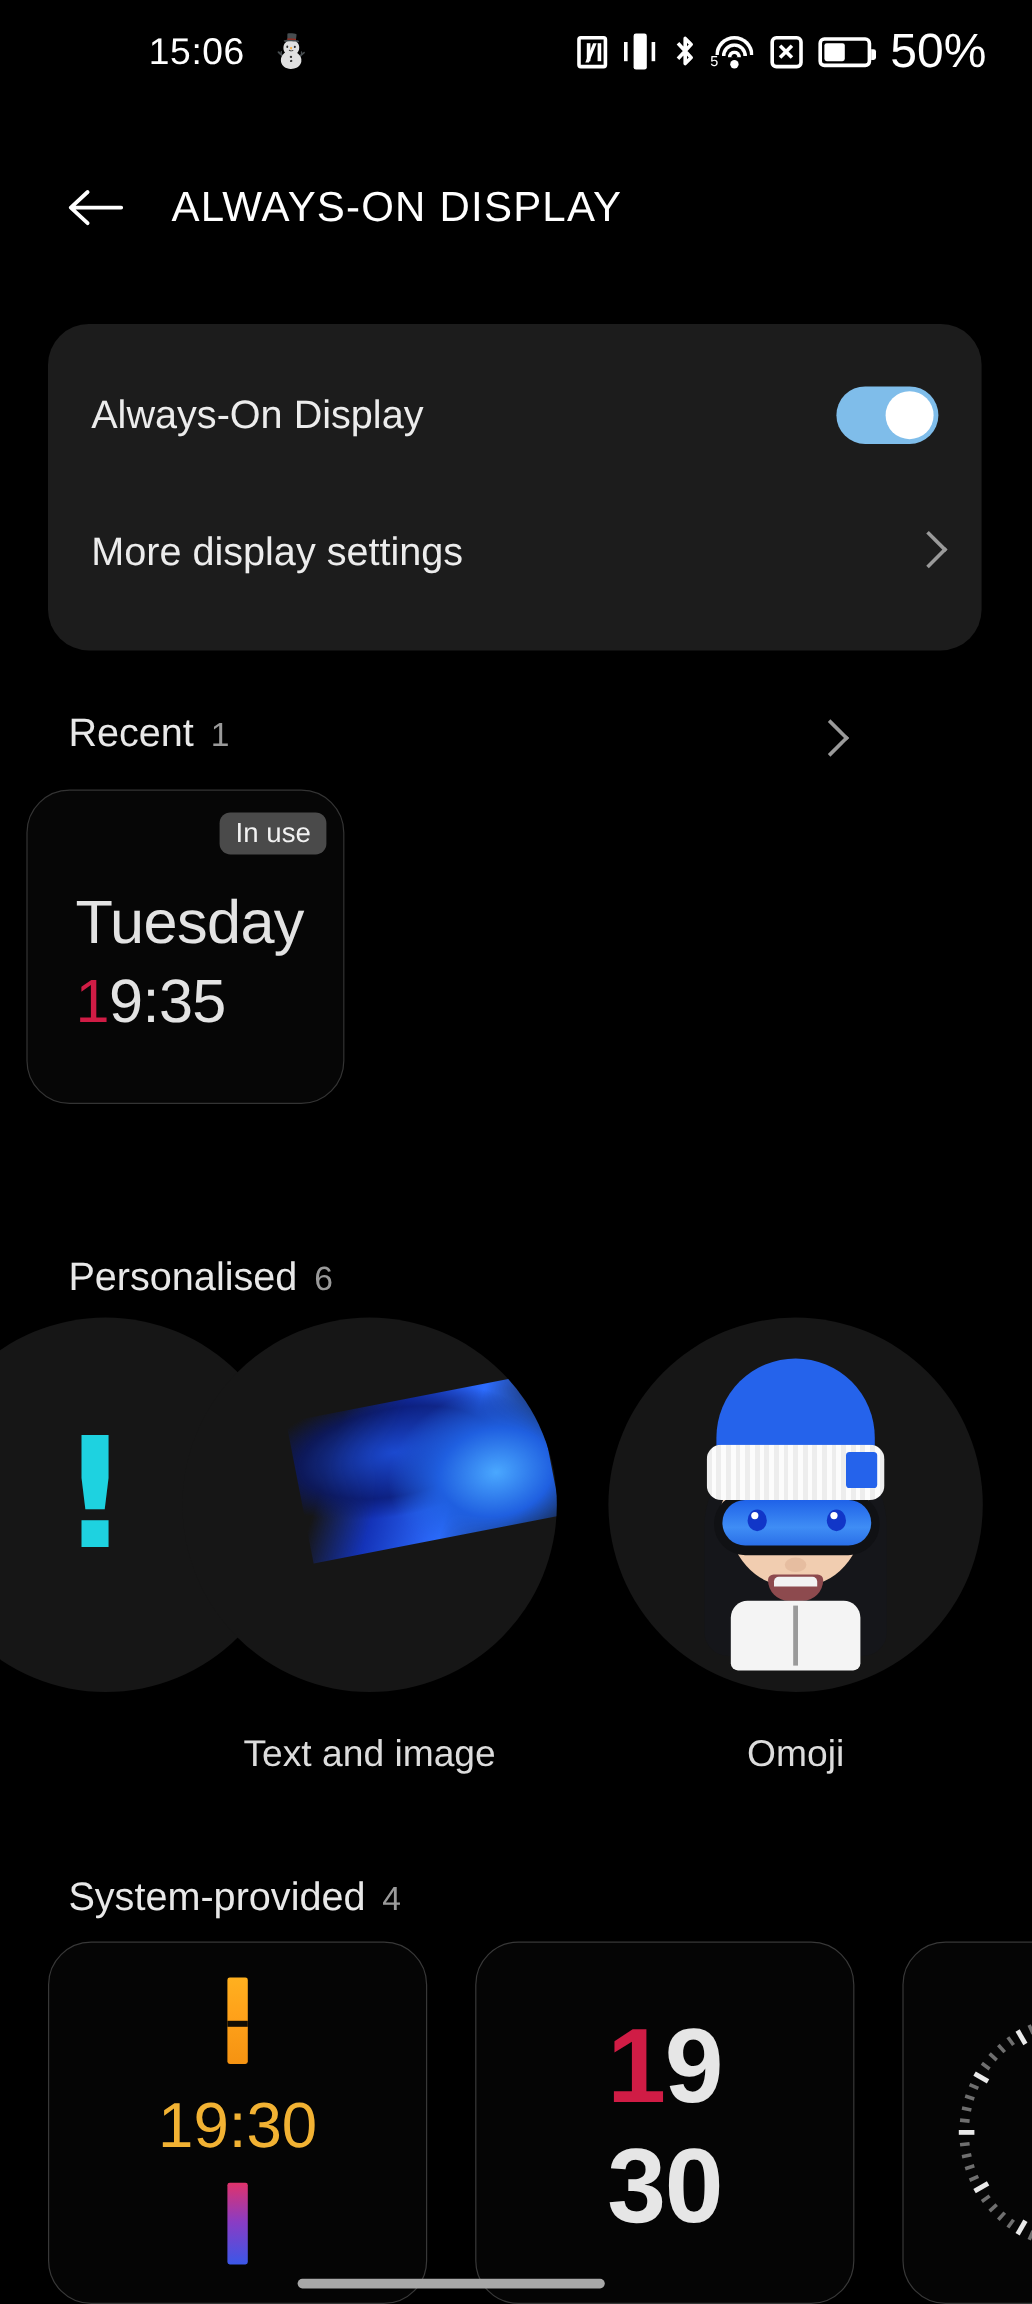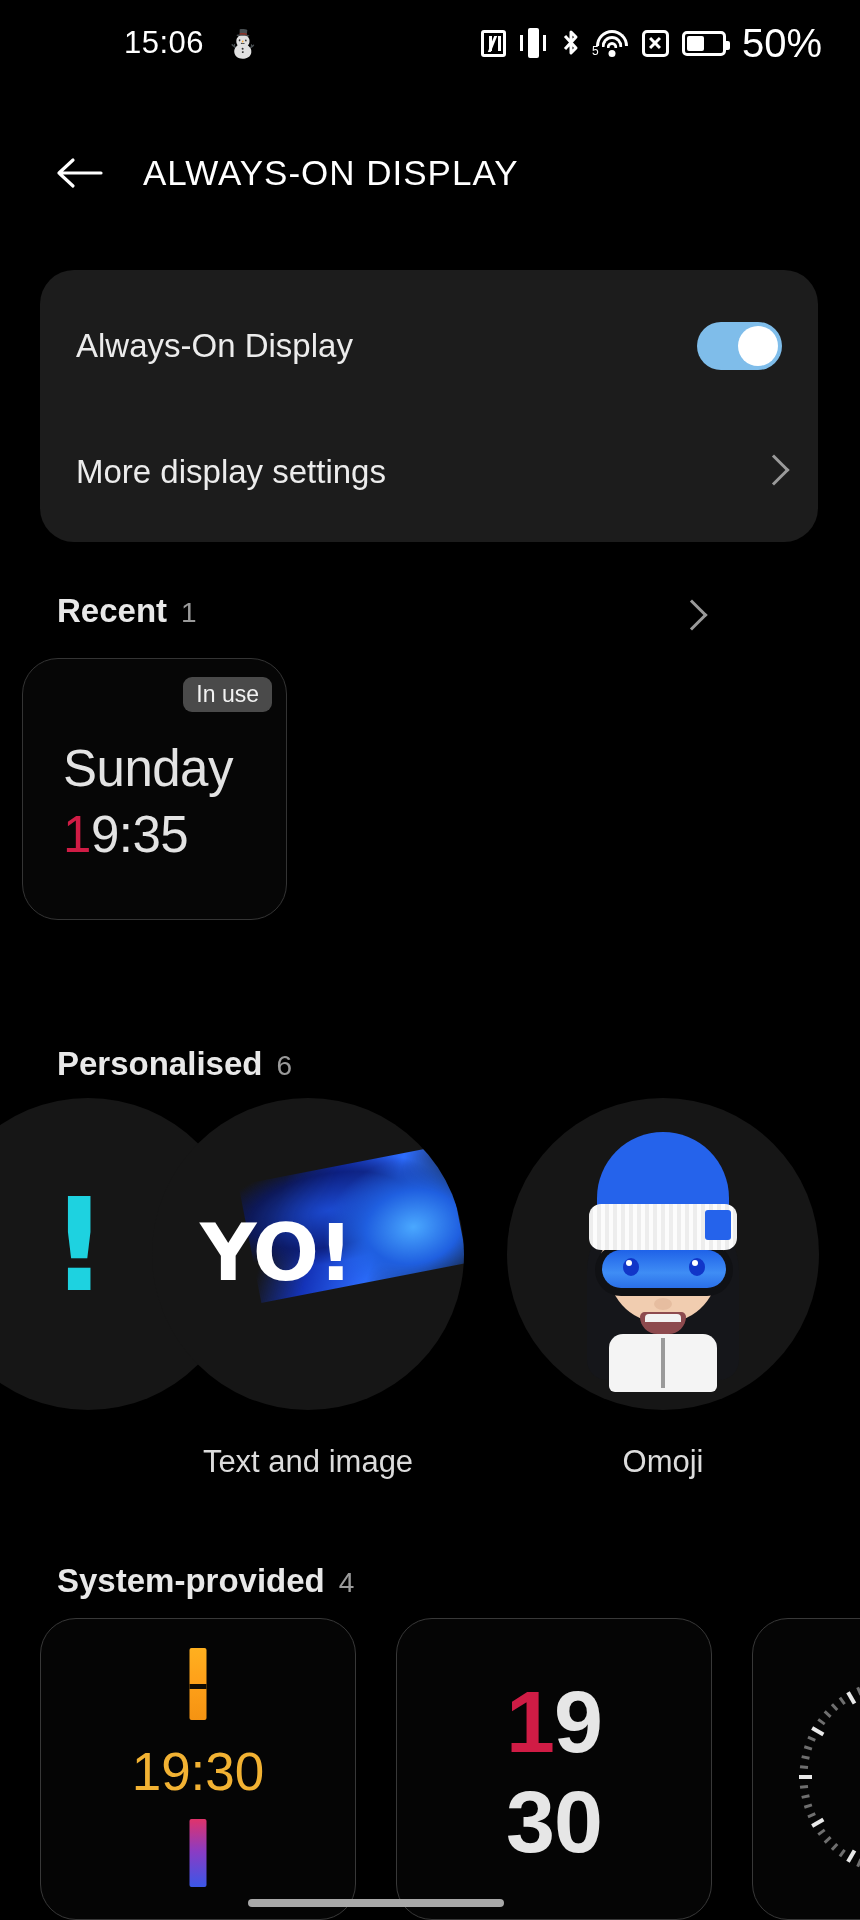--- a/index.html
+++ b/index.html
@@ -65,36 +65,36 @@
   .back-arrow { position:absolute; left:56px; width:48px; height:34px; }
   .page-title { position:absolute; left:143px; color:#fff; font-size:35px; letter-spacing:1px; font-weight:400; }
 
   
   .card-settings {
     position:absolute; left:40px; top:270px; width:778px; height:272px;
     background:#1c1c1c; border-radius:34px;
   }
   .row { position:absolute; left:36px; right:36px; display:flex; align-items:center; justify-content:space-between; }
   .row-1 { top:38px; height:76px; }
-  .row-2 { top:164px; height:76px; }
+  .row-2 { top:152px; height:76px; }
   .row-label { color:#ececec; font-size:33px; font-weight:400; }
   .toggle {
     width:85px; height:48px; border-radius:26px; background:#7FBDEA; position:relative; flex:0 0 auto;
   }
   .toggle .knob { position:absolute; right:4px; top:4px; width:40px; height:40px; border-radius:50%; background:#fff; }
   .chev { width:20px; height:34px; position:relative; flex:0 0 auto; }
   .chev::before{
     content:""; position:absolute; left:1px; top:4px; width:19px; height:19px;
     border-top:3px solid #9a9a9a; border-right:3px solid #9a9a9a;
     transform:rotate(45deg);
   }
 
   
   .sec { position:absolute; left:57px; display:flex; align-items:baseline; gap:14px; }
-  .sec-title { color:#e8e8e8; font-size:33px;font-weight:bold; }
+  .sec-title { color:#e8e8e8; font-size:33px; }
   .sec-count { color:#9a9a9a; font-size:28px; }
   .sec-chev { position:absolute; right:52px; }
 
   
   .recent-tile {
     position:absolute; left:22px; top:658px; width:265px; height:262px;
     background:#060606; border:1px solid #343434; border-radius:36px; overflow:hidden;
   }
   .badge-inuse {
     position:absolute; right:14px; top:18px; background:#4a4a4a; color:#f2f2f2;
@@ -255,37 +255,36 @@
   </div>
 
   <div class="sec" style="top:592px;">
     <span class="sec-title">Recent</span>
     <span class="sec-count">1</span>
   </div>
   <span class="chev sec-chev" style="top:600px;"></span>
 
   <div class="recent-tile">
     <span class="badge-inuse">In use</span>
-    <span class="recent-day">Sunday</span>
+    <span class="recent-day">Tuesday</span>
     <span class="recent-time"><span class="r">1</span><span>9:35</span></span>
   </div>
 
   <div class="sec" style="top:1045px;justify-content:flex-end;">
     <span class="sec-title">Personalised</span>
     <span class="sec-count">6</span>
   </div>
 
   <div class="circ circ-0">
     <span class="excl-cyan">!</span>
   </div>
 
   <div class="circ circ-1">
     <span class="yo-wrap">
       <span class="yo-flame"></span>
-      <span class="yo-text">YO!</span>
     </span>
   </div>
 
   <div class="circ circ-2">
     <span class="omoji">
       <span class="om-hair"></span>
       <span class="om-face"></span>
       <span class="om-cheekL"></span>
         <span class="om-cheekR"></span>
       <span class="om-nose"></span>

